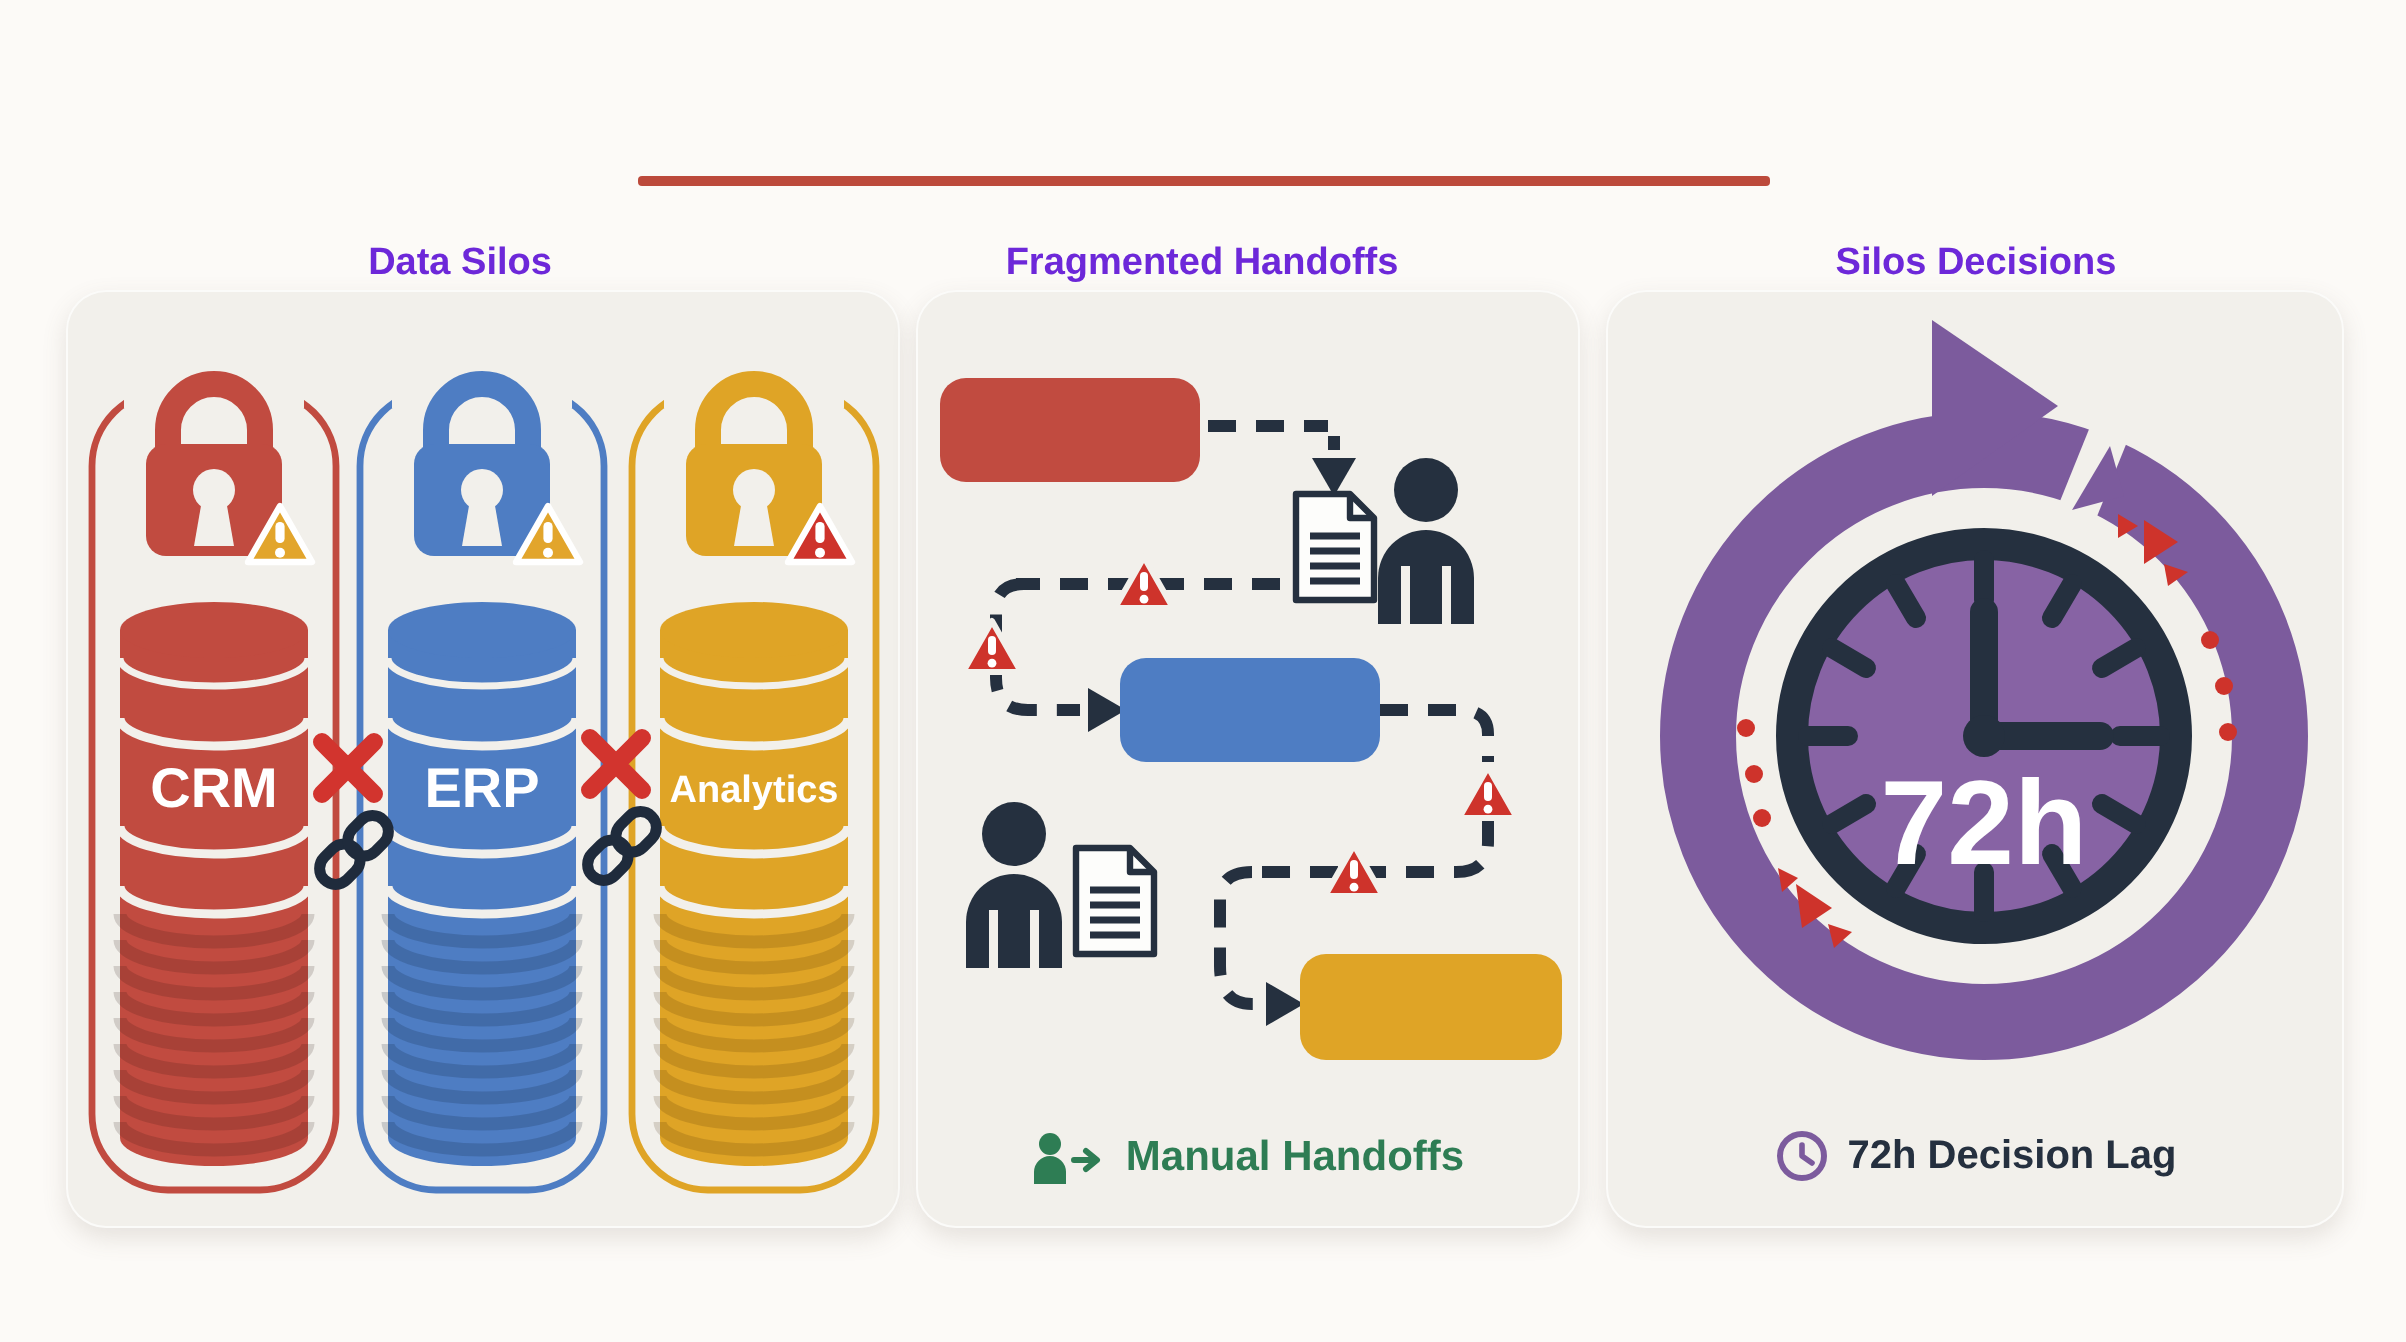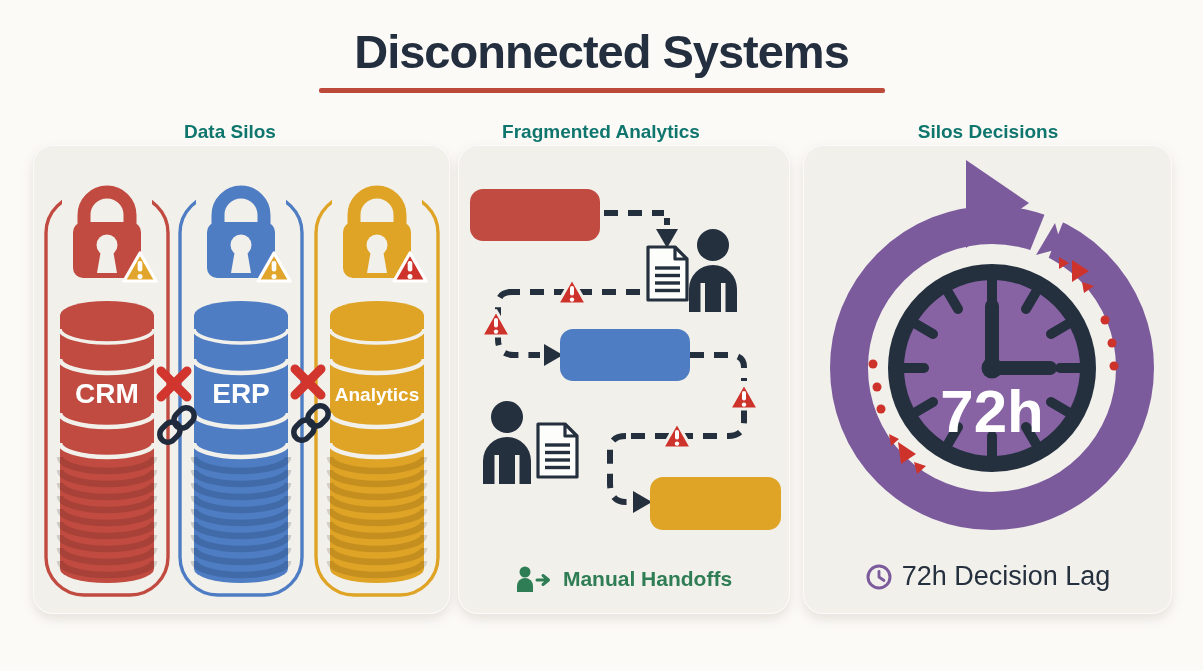--- a/index.html
+++ b/index.html
@@ -15,52 +15,51 @@
     position:absolute;top:24px;left:0;width:100%;
     text-align:center;font-size:47px;font-weight:bold;
     letter-spacing:-1px;color:#232E3E;
   }
   .title-underline{
     position:absolute;top:88px;left:319px;width:566px;height:5px;
     background:#BC4A3B;border-radius:2px;
   }
   .col-header{
     position:absolute;top:121px;transform:translateX(-50%);
-    font-size:19px;font-weight:bold;color:#0f766e;white-space:nowrap;
+    font-size:19px;font-weight:bold;color:#6d28d9;white-space:nowrap;
   }
   .hdr1{left:230px;}
   .hdr2{left:601px;}
   .hdr3{left:988px;}
   .panel{
     position:absolute;top:145px;height:469px;
     background:#F2F0EB;border-radius:20px;
     box-shadow:0 5px 12px rgba(110,100,88,.16), inset 0 0 0 1px rgba(255,255,255,.7);
   }
   .panel1{left:33px;width:417px;}
   .panel2{left:458px;width:332px;}
   .panel3{left:803px;width:369px;}
   .panel svg{display:block;}
   .caption-row{
     position:absolute;left:0;bottom:22px;width:100%;
     display:flex;align-items:center;justify-content:center;gap:9px;text-align:center;
   }
   .caption-green{font-size:21px;font-weight:bold;color:#2E7D54;}
-  .caption-navy{font-size:27px;font-weight:normal;color:#25303F;}
+  .caption-navy{font-size:20px;font-weight:bold;color:#25303F;}
   svg text{font-family:"Liberation Sans","DejaVu Sans",sans-serif;}
 </style>
 </head>
 <body>
 
 <div class="canvas">
 
-  <div class="title">Disconnected Systems</div>
   <div class="title-underline"></div>
 
   <div class="col-header hdr1">Data Silos</div>
-  <div class="col-header hdr2">Fragmented Analytics</div>
+  <div class="col-header hdr2">Fragmented Handoffs</div>
   <div class="col-header hdr3">Silos Decisions</div>
 
   <div class="panel panel1">
     <svg width="417" height="469" viewBox="0 0 417 469">
       <defs>
         <g id="warn">
           <polygon points="0,-15 16,13 -16,13" stroke="#FFFFFF" stroke-width="3.2" stroke-linejoin="round"></polygon>
           <rect x="-2.3" y="-7" width="4.6" height="10.5" rx="2.2" fill="#FFFFFF"></rect>
           <circle cx="0" cy="8.4" r="2.5" fill="#FFFFFF"></circle>
         </g>

